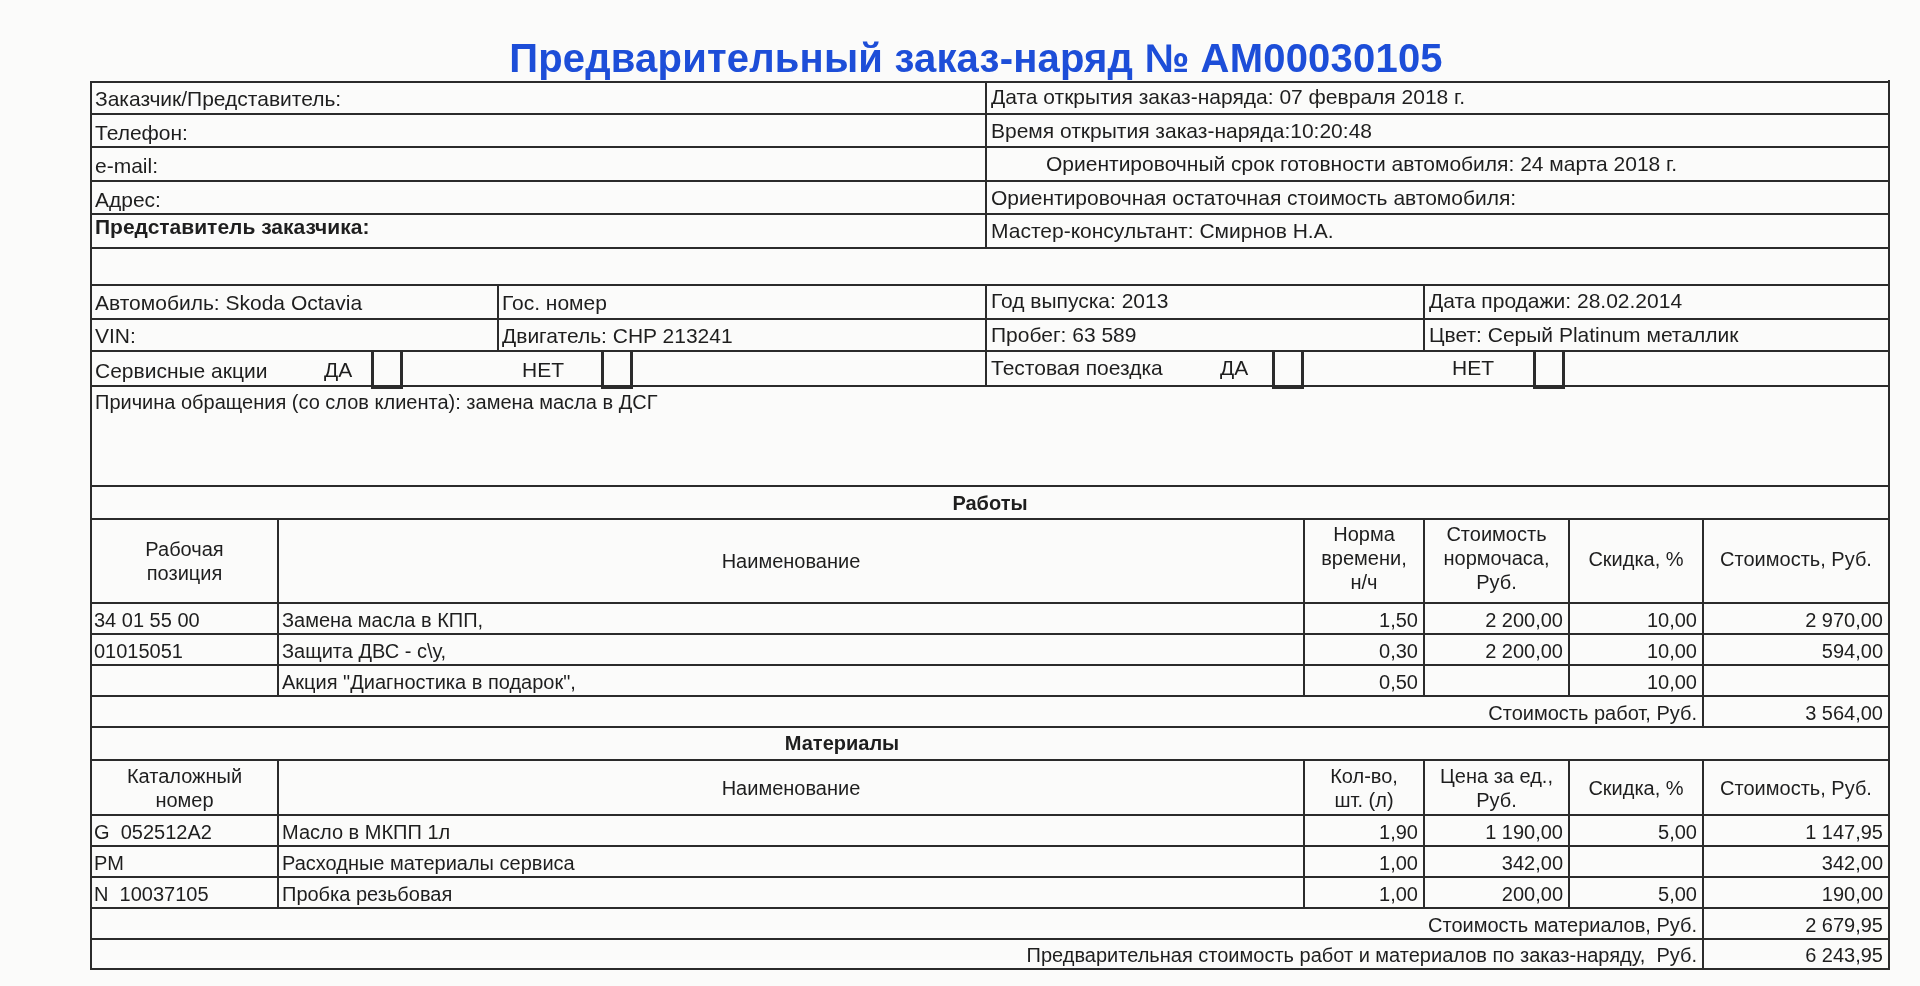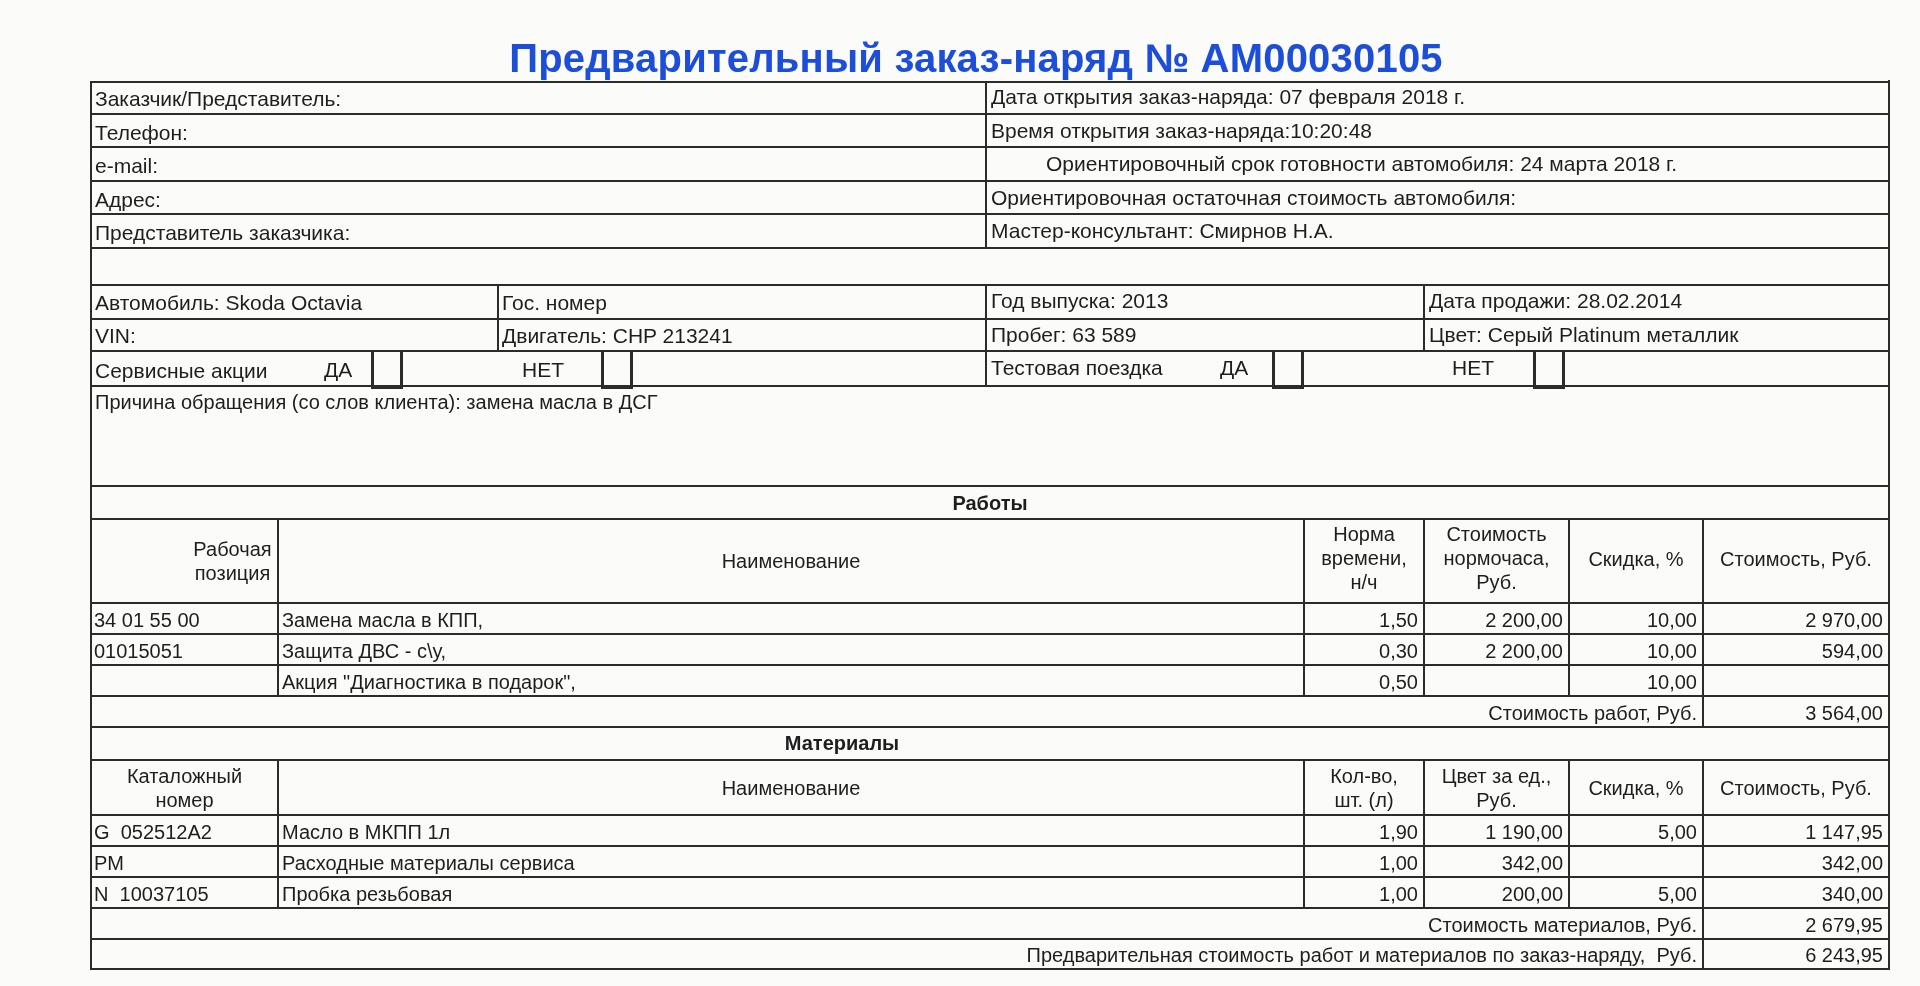--- a/index.html
+++ b/index.html
@@ -42,21 +42,21 @@
 
   <div class="vl" style="left:985px; top:82px; height:165px;"></div>
   <div class="vl" style="left:985px; top:284px; height:101px;"></div>
   <div class="vl" style="left:497px; top:284px; height:66px;"></div>
   <div class="vl" style="left:1423px; top:284px; height:66px;"></div>
 
   <div class="t" style="left:95px; top:88px;">Заказчик/Представитель:</div>
   <div class="t" style="left:95px; top:122px;">Телефон:</div>
   <div class="t" style="left:95px; top:155px;">e-mail:</div>
   <div class="t" style="left:95px; top:189px;">Адрес:</div>
-  <div class="t" style="left:95px; top:222px;">Представитель заказчика:</div>
+  <div class="t" style="left:95px; top:216px;font-weight:bold;">Представитель заказчика:</div>
 
   <div class="t" style="left:991px; top:86px;">Дата открытия заказ-наряда: 07 февраля 2018 г.</div>
   <div class="t" style="left:991px; top:120px;">Время открытия заказ-наряда:10:20:48</div>
   <div class="t" style="left:1046px; top:153px;">Ориентировочный срок готовности автомобиля: 24 марта 2018 г.</div>
   <div class="t" style="left:991px; top:187px;">Ориентировочная остаточная стоимость автомобиля:</div>
   <div class="t" style="left:991px; top:220px;">Мастер-консультант: Смирнов Н.А.</div>
 
   <div class="t" style="left:95px; top:292px;">Автомобиль: Skoda Octavia</div>
   <div class="t" style="left:502px; top:292px;">Гос. номер</div>
   <div class="t" style="left:991px; top:290px;">Год выпуска: 2013</div>
@@ -89,21 +89,21 @@
   <div class="hl" style="left:90px; top:695px; width:1800px;"></div>
   <div class="hl" style="left:90px; top:726px; width:1800px;"></div>
   <div class="hl" style="left:90px; top:759px; width:1800px;"></div>
 
   <div class="vl" style="left:277px; top:518px; height:177px;"></div>
   <div class="vl" style="left:1303px; top:518px; height:177px;"></div>
   <div class="vl" style="left:1423px; top:518px; height:177px;"></div>
   <div class="vl" style="left:1568px; top:518px; height:177px;"></div>
   <div class="vl" style="left:1702px; top:518px; height:208px;"></div>
 
-  <div class="hdr" style="left:92px; width:185px; top:537px;padding-left:48px;">
+  <div class="hdr" style="left:92px; width:185px; top:537px;">
     <div>Рабочая</div>
     <div>позиция</div>
   </div>
   <div class="hdr" style="left:279px; width:1024px; top:549px;">Наименование</div>
   <div class="hdr" style="left:1305px; width:118px; top:522px;">
     <div>Норма</div>
     <div>времени,</div>
     <div>н/ч</div>
   </div>
   <div class="hdr" style="left:1425px; width:143px; top:522px;">
@@ -160,21 +160,21 @@
   <div class="hdr" style="left:92px; width:185px; top:764px;">
     <div>Каталожный</div>
     <div>номер</div>
   </div>
   <div class="hdr" style="left:279px; width:1024px; top:776px;">Наименование</div>
   <div class="hdr" style="left:1305px; width:118px; top:764px;">
     <div>Кол-во,</div>
     <div>шт. (л)</div>
   </div>
   <div class="hdr" style="left:1425px; width:143px; top:764px;">
-    <div>Цвет за ед.,</div>
+    <div>Цена за ед.,</div>
     <div>Руб.</div>
   </div>
   <div class="hdr" style="left:1570px; width:132px; top:776px;">Скидка, %</div>
   <div class="hdr" style="left:1704px; width:184px; top:776px;">Стоимость, Руб.</div>
 
   <div>
     <div class="t s" style="left:94px; top:822px; white-space:pre;">G  052512A2</div>
     <div class="t s" style="left:282px; top:822px;">Масло в МКПП 1л</div>
     <div class="t s r" style="left:1305px; width:113px; top:822px;">1,90</div>
     <div class="t s r" style="left:1425px; width:138px; top:822px;">1 190,00</div>
@@ -188,21 +188,21 @@
     <div class="t s r" style="left:1425px; width:138px; top:853px;">342,00</div>
     <div class="t s r" style="left:1570px; width:127px; top:853px;"></div>
     <div class="t s r" style="left:1704px; width:179px; top:853px;">342,00</div>
   </div>
   <div>
     <div class="t s" style="left:94px; top:884px; white-space:pre;">N  10037105</div>
     <div class="t s" style="left:282px; top:884px;">Пробка резьбовая</div>
     <div class="t s r" style="left:1305px; width:113px; top:884px;">1,00</div>
     <div class="t s r" style="left:1425px; width:138px; top:884px;">200,00</div>
     <div class="t s r" style="left:1570px; width:127px; top:884px;">5,00</div>
-    <div class="t s r" style="left:1704px; width:179px; top:884px;">340,00</div>
+    <div class="t s r" style="left:1704px; width:179px; top:884px;">190,00</div>
   </div>
 
   <div class="t s r" style="left:1100px; width:597px; top:915px;">Стоимость материалов, Руб.</div>
   <div class="t s r" style="left:1704px; width:179px; top:915px;">2 679,95</div>
 
   <div class="t s r" style="left:700px; width:997px; top:945px; white-space:pre;">Предварительная стоимость работ и материалов по заказ-наряду,  Руб.</div>
   <div class="t s r" style="left:1704px; width:179px; top:945px;">6 243,95</div>
 
 </div>
 

